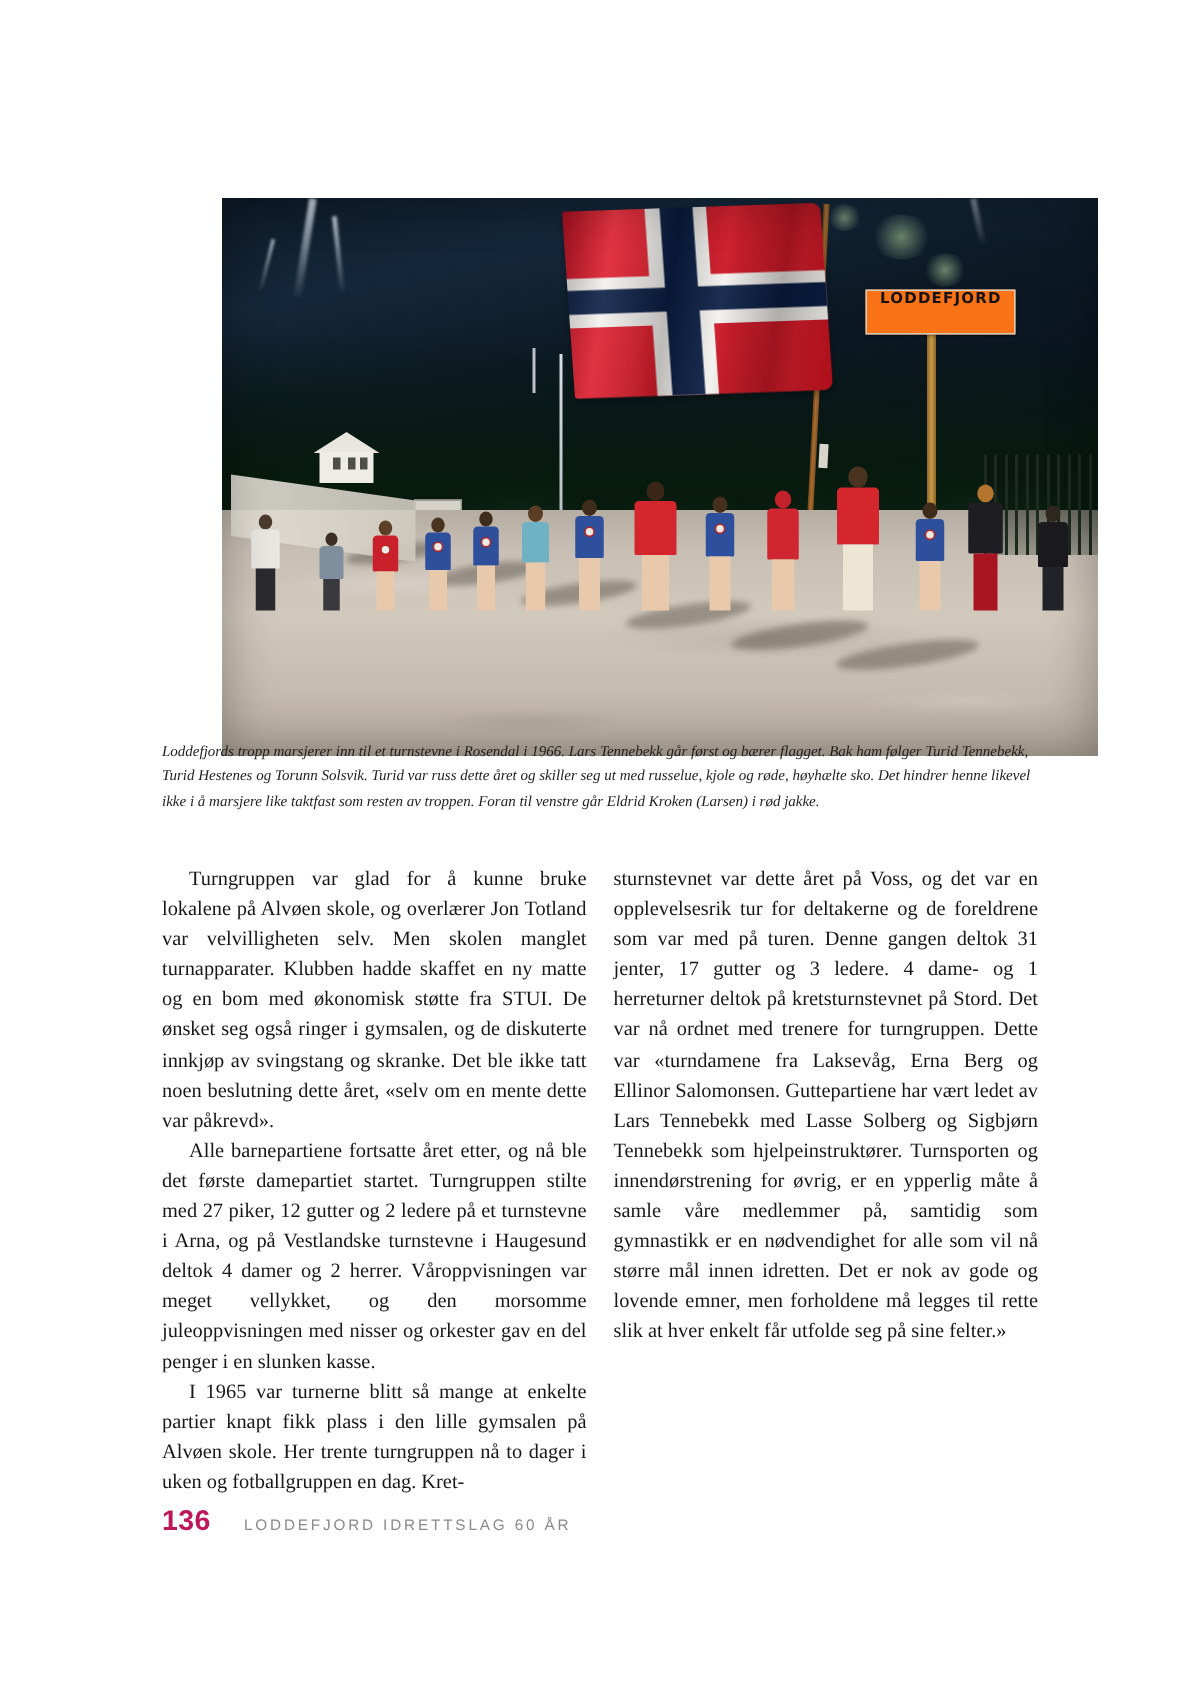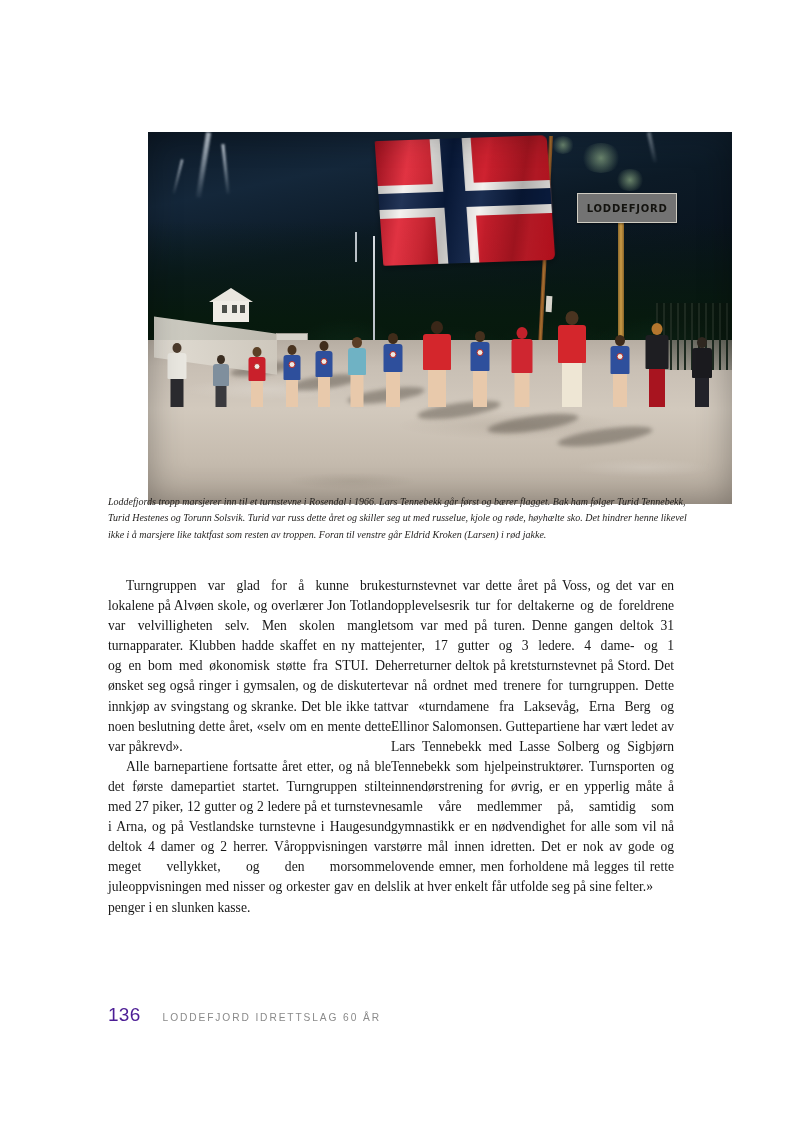--- a/index.html
+++ b/index.html
@@ -209,24 +209,23 @@
     border-radius: 2px 6px 6px 2px;
   }
 
   
   .placard {
     position: absolute;
     left: 73.5%;
     top: 16.5%;
     width: 98px;
     height: 28px;
-    background: #737373;
+    background: #f97316;
     border: 1px solid #cfccc2;
     display: flex;
-    align-items: center;
     justify-content: center;
     box-shadow: 0 1px 2px rgba(0,0,0,.4);
   }
   .placard-text {
     font-family: "DejaVu Sans", sans-serif;
     font-weight: 700;
     font-size: 10px;
     letter-spacing: .8px;
     color: #14130f;
   }
@@ -368,20 +367,21 @@
   }
 
   
   .columns {
     position: absolute;
     left: 108px;
     top: 576px;
     width: 584px;
     height: 396px;
     display: flex;
+    gap: 18px;
   }
   .col {
     width: 283px;
     font-size: 13.6px;
     line-height: 20.1px;
     text-align: justify;
     text-justify: inter-word;
     hyphens: manual;
     color: #171717;
   }
@@ -393,22 +393,22 @@
     position: absolute;
     left: 108px;
     top: 1004px;
     display: flex;
     align-items: baseline;
     gap: 22px;
   }
   .folio {
     font-family: "Liberation Sans", sans-serif;
     font-size: 19px;
-    font-weight: 400;
-    color: #4c1d95;
+    font-weight: 700;
+    color: #be185d;
     letter-spacing: .3px;
   }
   .running-head {
     font-family: "Liberation Sans", sans-serif;
     font-size: 10.2px;
     letter-spacing: 1.9px;
     color: #8a8a8a;
   }
 </style>
 </head>
@@ -566,20 +566,21 @@
       <div class="photo-vignette"></div>
     </div>
   </figure>
 
   <figcaption class="caption">Loddefjords tropp marsjerer inn til et turnstevne i Rosendal i 1966. Lars Tennebekk går først og bærer flagget. Bak ham følger Turid Tennebekk, Turid Hestenes og Torunn Solsvik. Turid var russ dette året og skiller seg ut med russelue, kjole og røde, høyhælte sko. Det hindrer henne likevel ikke i å marsjere like taktfast som resten av troppen. Foran til venstre går Eldrid Kroken (Larsen) i rød jakke.</figcaption>
 
   <div class="columns">
     <div class="col">
       <p class="indent">Turngruppen var glad for å kunne bruke lokalene på Alvøen skole, og overlærer Jon Totland var velvilligheten selv. Men skolen manglet turnapparater. Klubben hadde skaffet en ny matte og en bom med økonomisk støtte fra STUI. De ønsket seg også ringer i gymsalen, og de diskuterte innkjøp av svingstang og skranke. Det ble ikke tatt noen beslutning dette året, «selv om en mente dette var påkrevd».</p>
       <p class="indent">Alle barnepartiene fortsatte året etter, og nå ble det første damepartiet startet. Turngruppen stilte med 27 piker, 12 gutter og 2 ledere på et turnstevne i Arna, og på Vestlandske turnstevne i Haugesund deltok 4 damer og 2 herrer. Våroppvisningen var meget vellykket, og den morsomme juleoppvisningen med nisser og orkester gav en del penger i en slunken kasse.</p>
+      <p class="indent">I 1965 var turnerne blitt så mange at enkelte partier knapt fikk plass i den lille gymsalen på Alvøen skole. Her trente turngruppen nå to dager i uken og fotballgruppen en dag. Kret-</p>
     </div>
     <div class="col">
       <p>sturnstevnet var dette året på Voss, og det var en opplevelsesrik tur for deltakerne og de foreldrene som var med på turen. Denne gangen deltok 31 jenter, 17 gutter og 3 ledere. 4 dame- og 1 herreturner deltok på kretsturnstevnet på Stord. Det var nå ordnet med trenere for turngruppen. Dette var «turndamene fra Laksevåg, Erna Berg og Ellinor Salomonsen. Guttepartiene har vært ledet av Lars Tennebekk med Lasse Solberg og Sigbjørn Tennebekk som hjelpeinstruktører. Turnsporten og innendørstrening for øvrig, er en ypperlig måte å samle våre medlemmer på, samtidig som gymnastikk er en nødvendighet for alle som vil nå større mål innen idretten. Det er nok av gode og lovende emner, men forholdene må legges til rette slik at hver enkelt får utfolde seg på sine felter.»</p>
     </div>
   </div>
 
   <div class="footer">
     <span class="folio">136</span>
     <span class="running-head">LODDEFJORD IDRETTSLAG 60 ÅR</span>
   </div>

